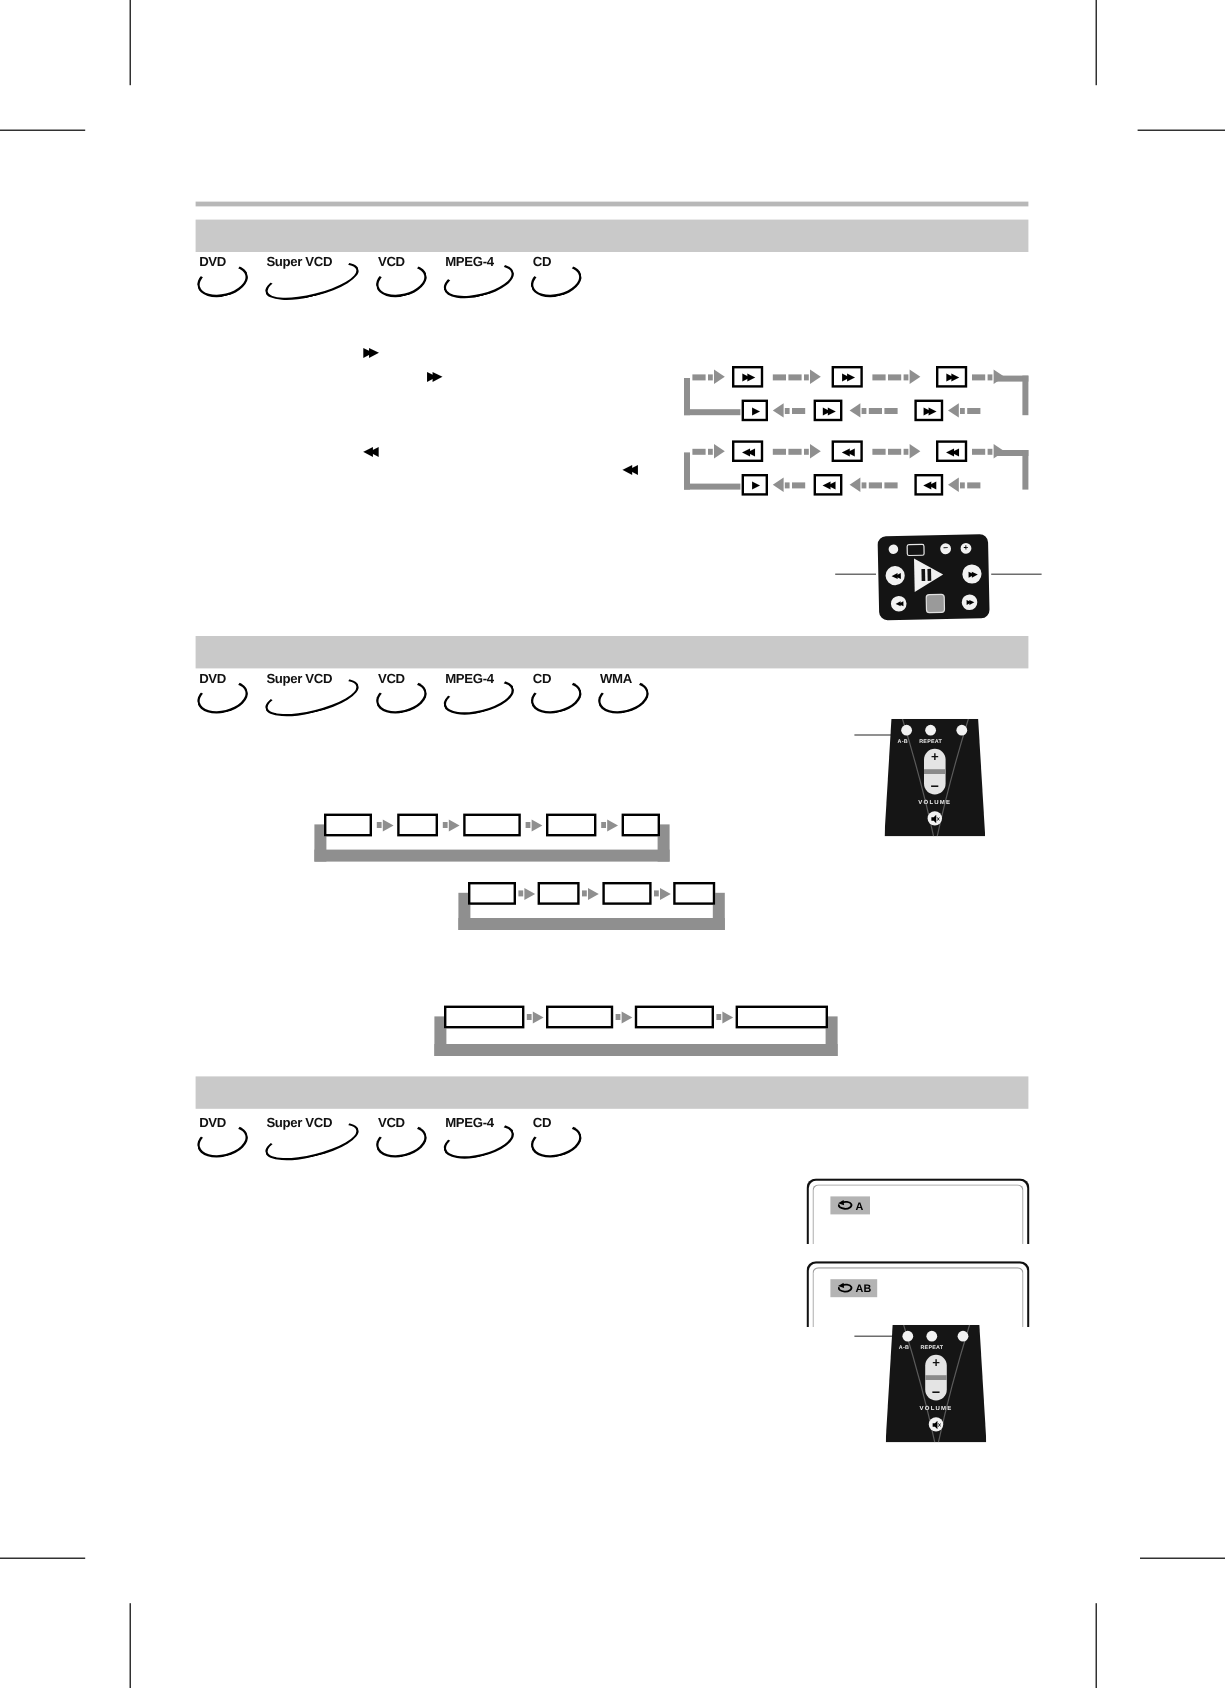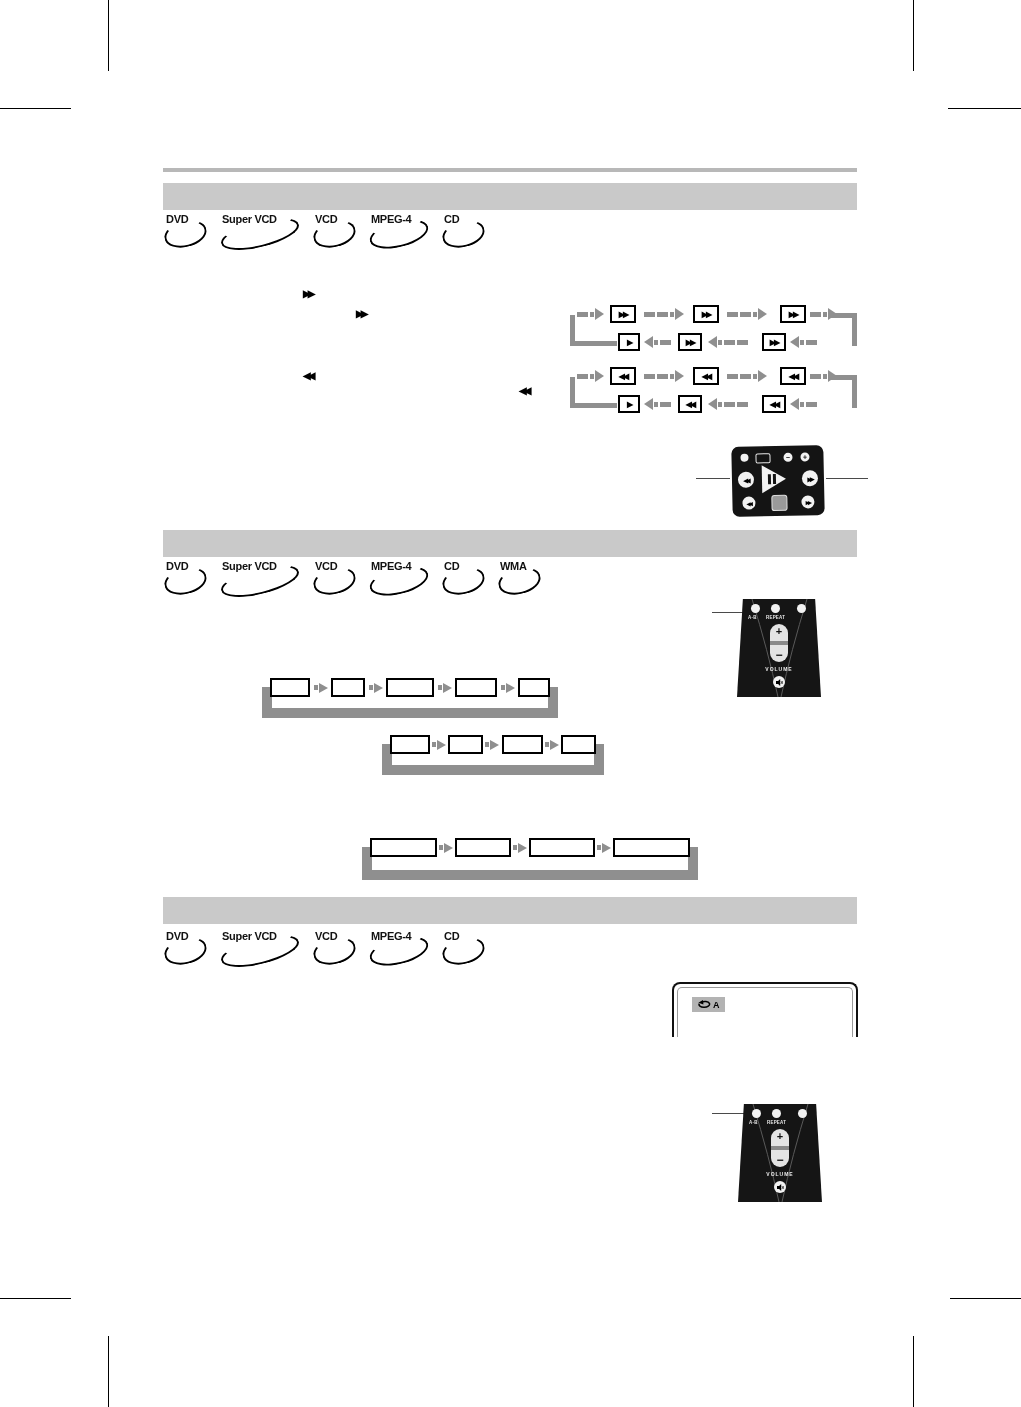--- a/index.html
+++ b/index.html
@@ -379,20 +379,30 @@
   <div class="osd" style="top:982px;">
     <div class="inner"></div>
     <div class="obadge">
       <svg width="14" height="10" viewBox="0 0 14 10">
           <path d="M4 2.4 C7 .9 11.4 1.3 12.4 3.4 C13.3 5.4 10.4 7.5 6.8 7.3 C3.5 7.1 1.3 5.5 2.3 3.7" fill="none" stroke="#000" stroke-width="1.5"></path>
           <path d="M6 0 L1.4 2.7 L6.4 4.4 z" fill="#000"></path>
         </svg>
       <span class="olbl">A</span>
     </div>
   </div>
+  <div class="osd" style="top:1051px;">
+    <div class="inner"></div>
+    <div class="obadge">
+      <svg width="14" height="10" viewBox="0 0 14 10">
+          <path d="M4 2.4 C7 .9 11.4 1.3 12.4 3.4 C13.3 5.4 10.4 7.5 6.8 7.3 C3.5 7.1 1.3 5.5 2.3 3.7" fill="none" stroke="#000" stroke-width="1.5"></path>
+          <path d="M6 0 L1.4 2.7 L6.4 4.4 z" fill="#000"></path>
+        </svg>
+      <span class="olbl">AB</span>
+    </div>
+  </div>
 
   <div class="callout" style="left:712px;top:1113px;width:45px;"></div>
   <div class="remote-b" style="left:738px;top:1104px;">
     <svg class="deco" width="84" height="98" viewBox="0 0 84 98">
         <path d="M15 0 Q31 52 41 98" stroke="#5a5a5a" stroke-width="1" fill="none"></path>
         <path d="M70 0 Q54 52 44 98" stroke="#5a5a5a" stroke-width="1" fill="none"></path>
       </svg>
     <span class="rnd" style="left:14px;top:5px;width:9px;height:9px;"></span>
     <span class="rnd" style="left:34px;top:5px;width:9px;height:9px;"></span>
     <span class="rnd" style="left:60px;top:5px;width:9px;height:9px;"></span>

